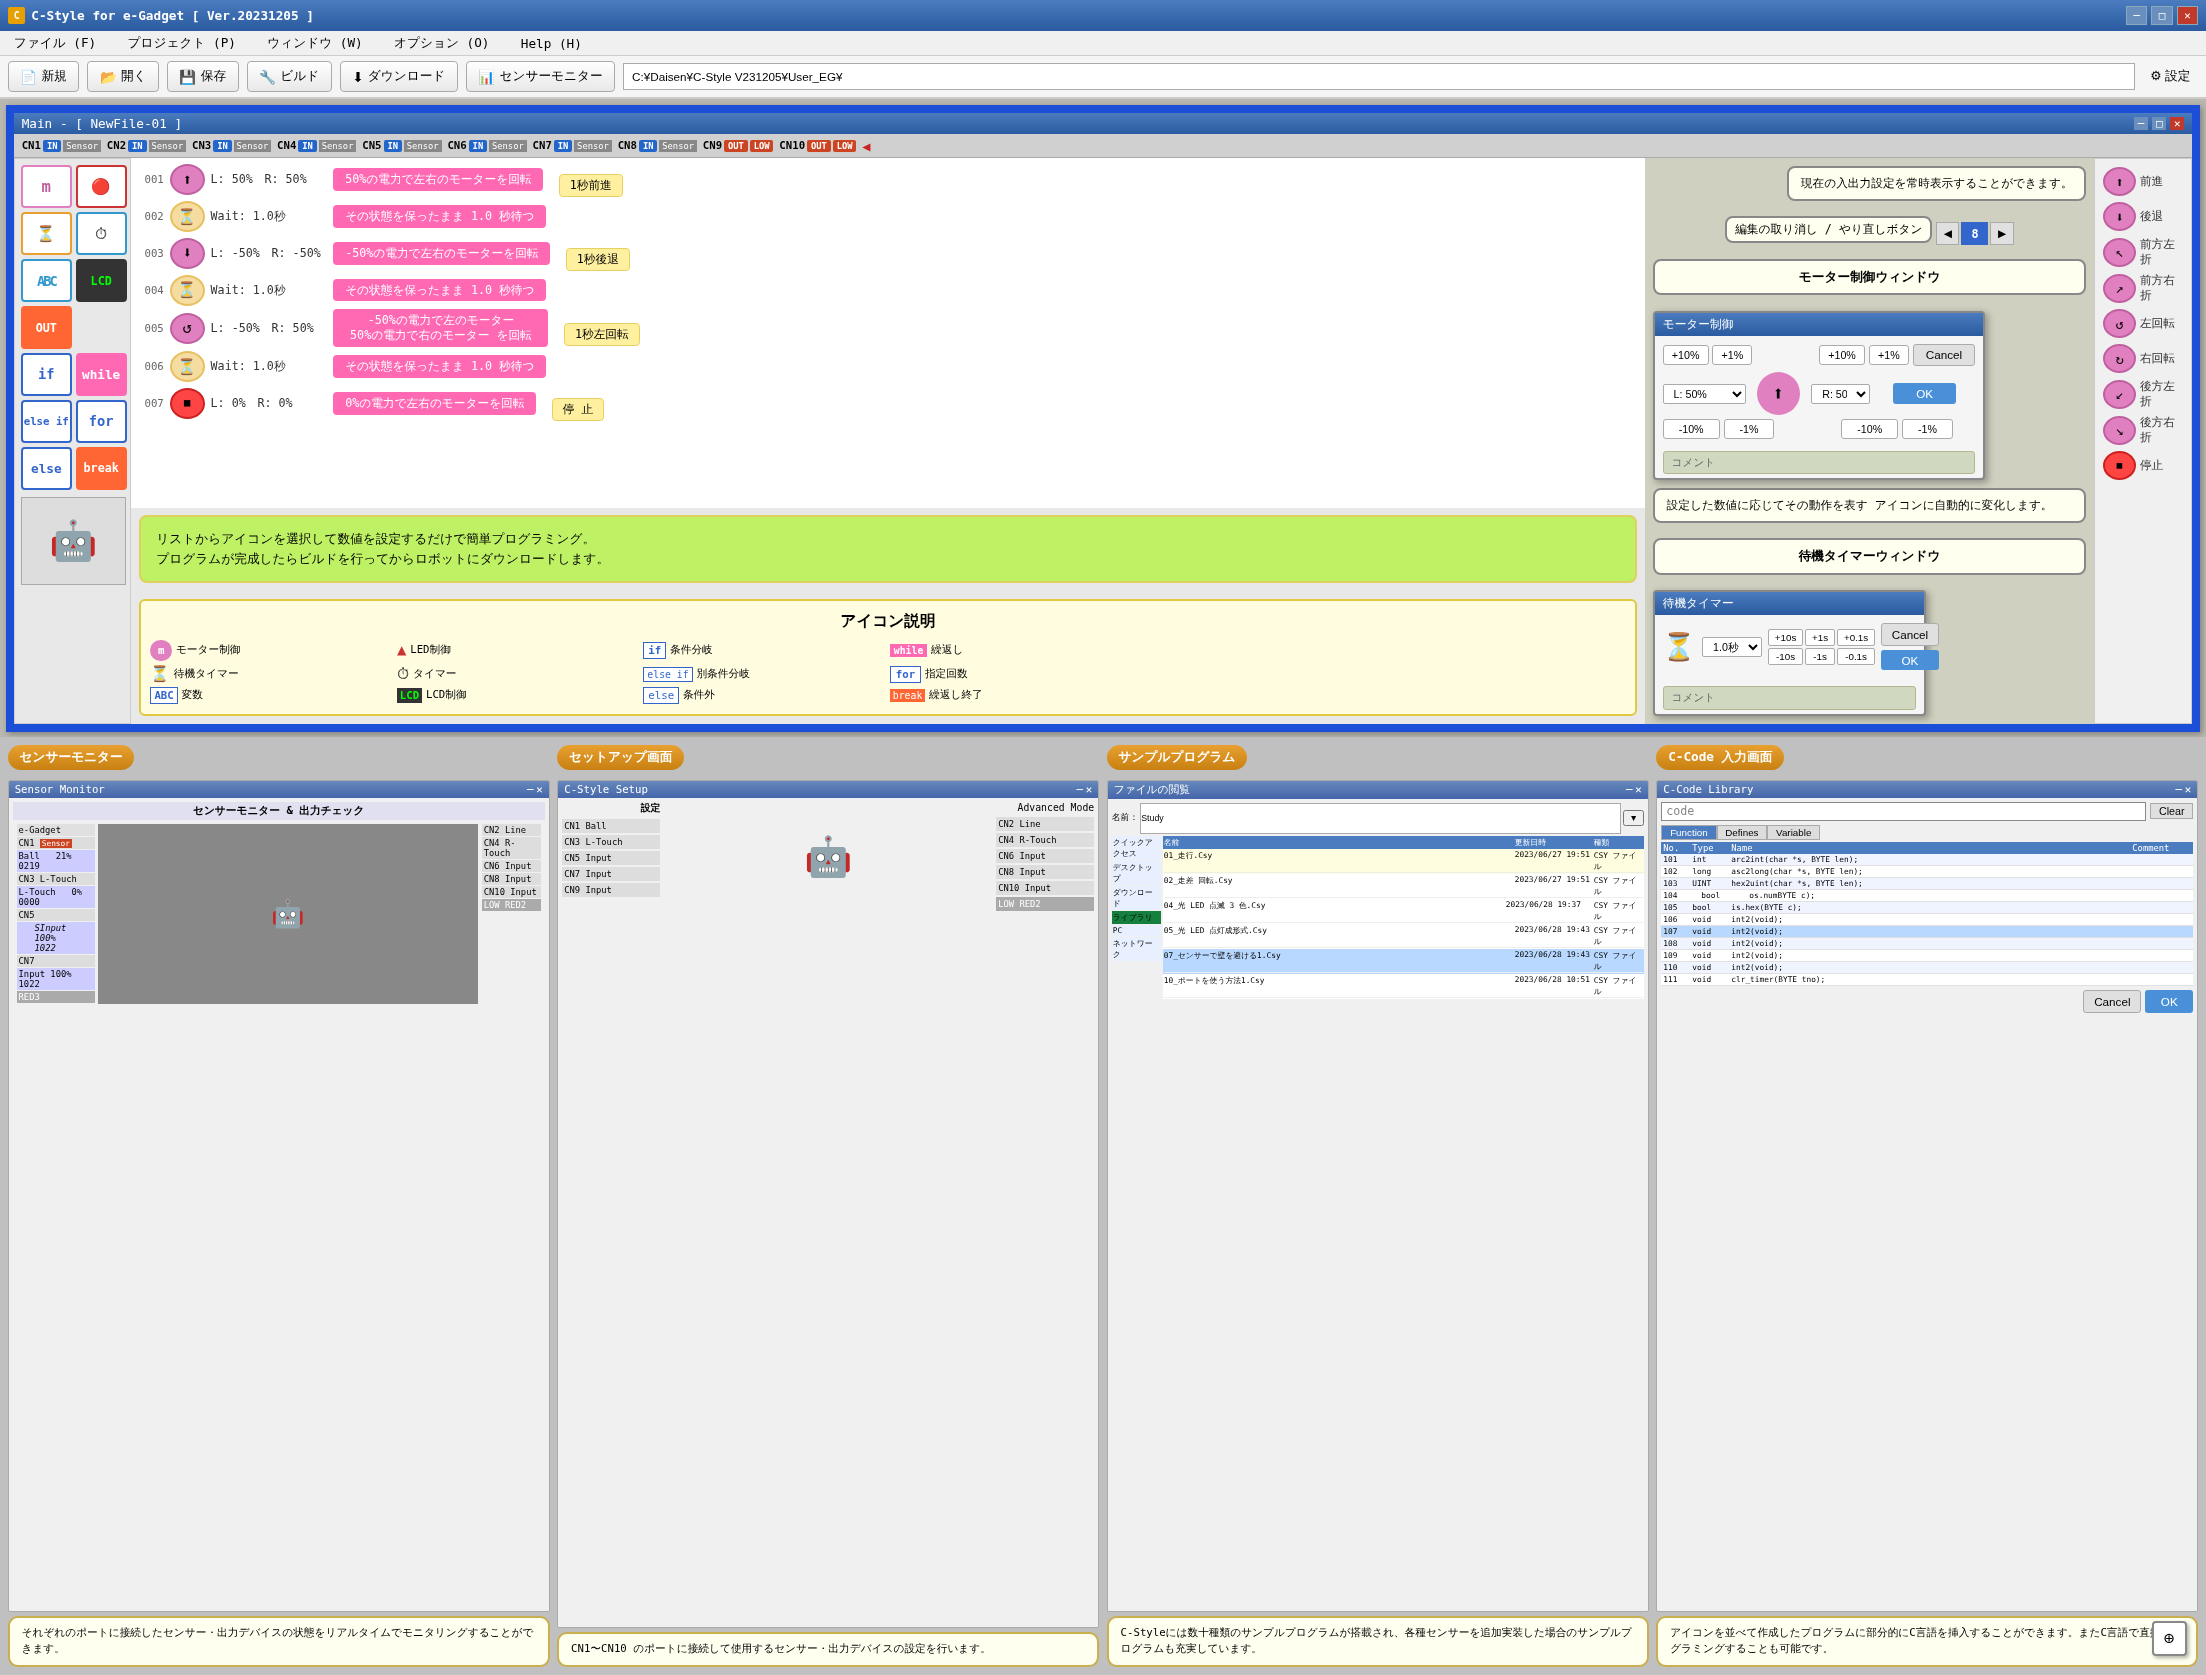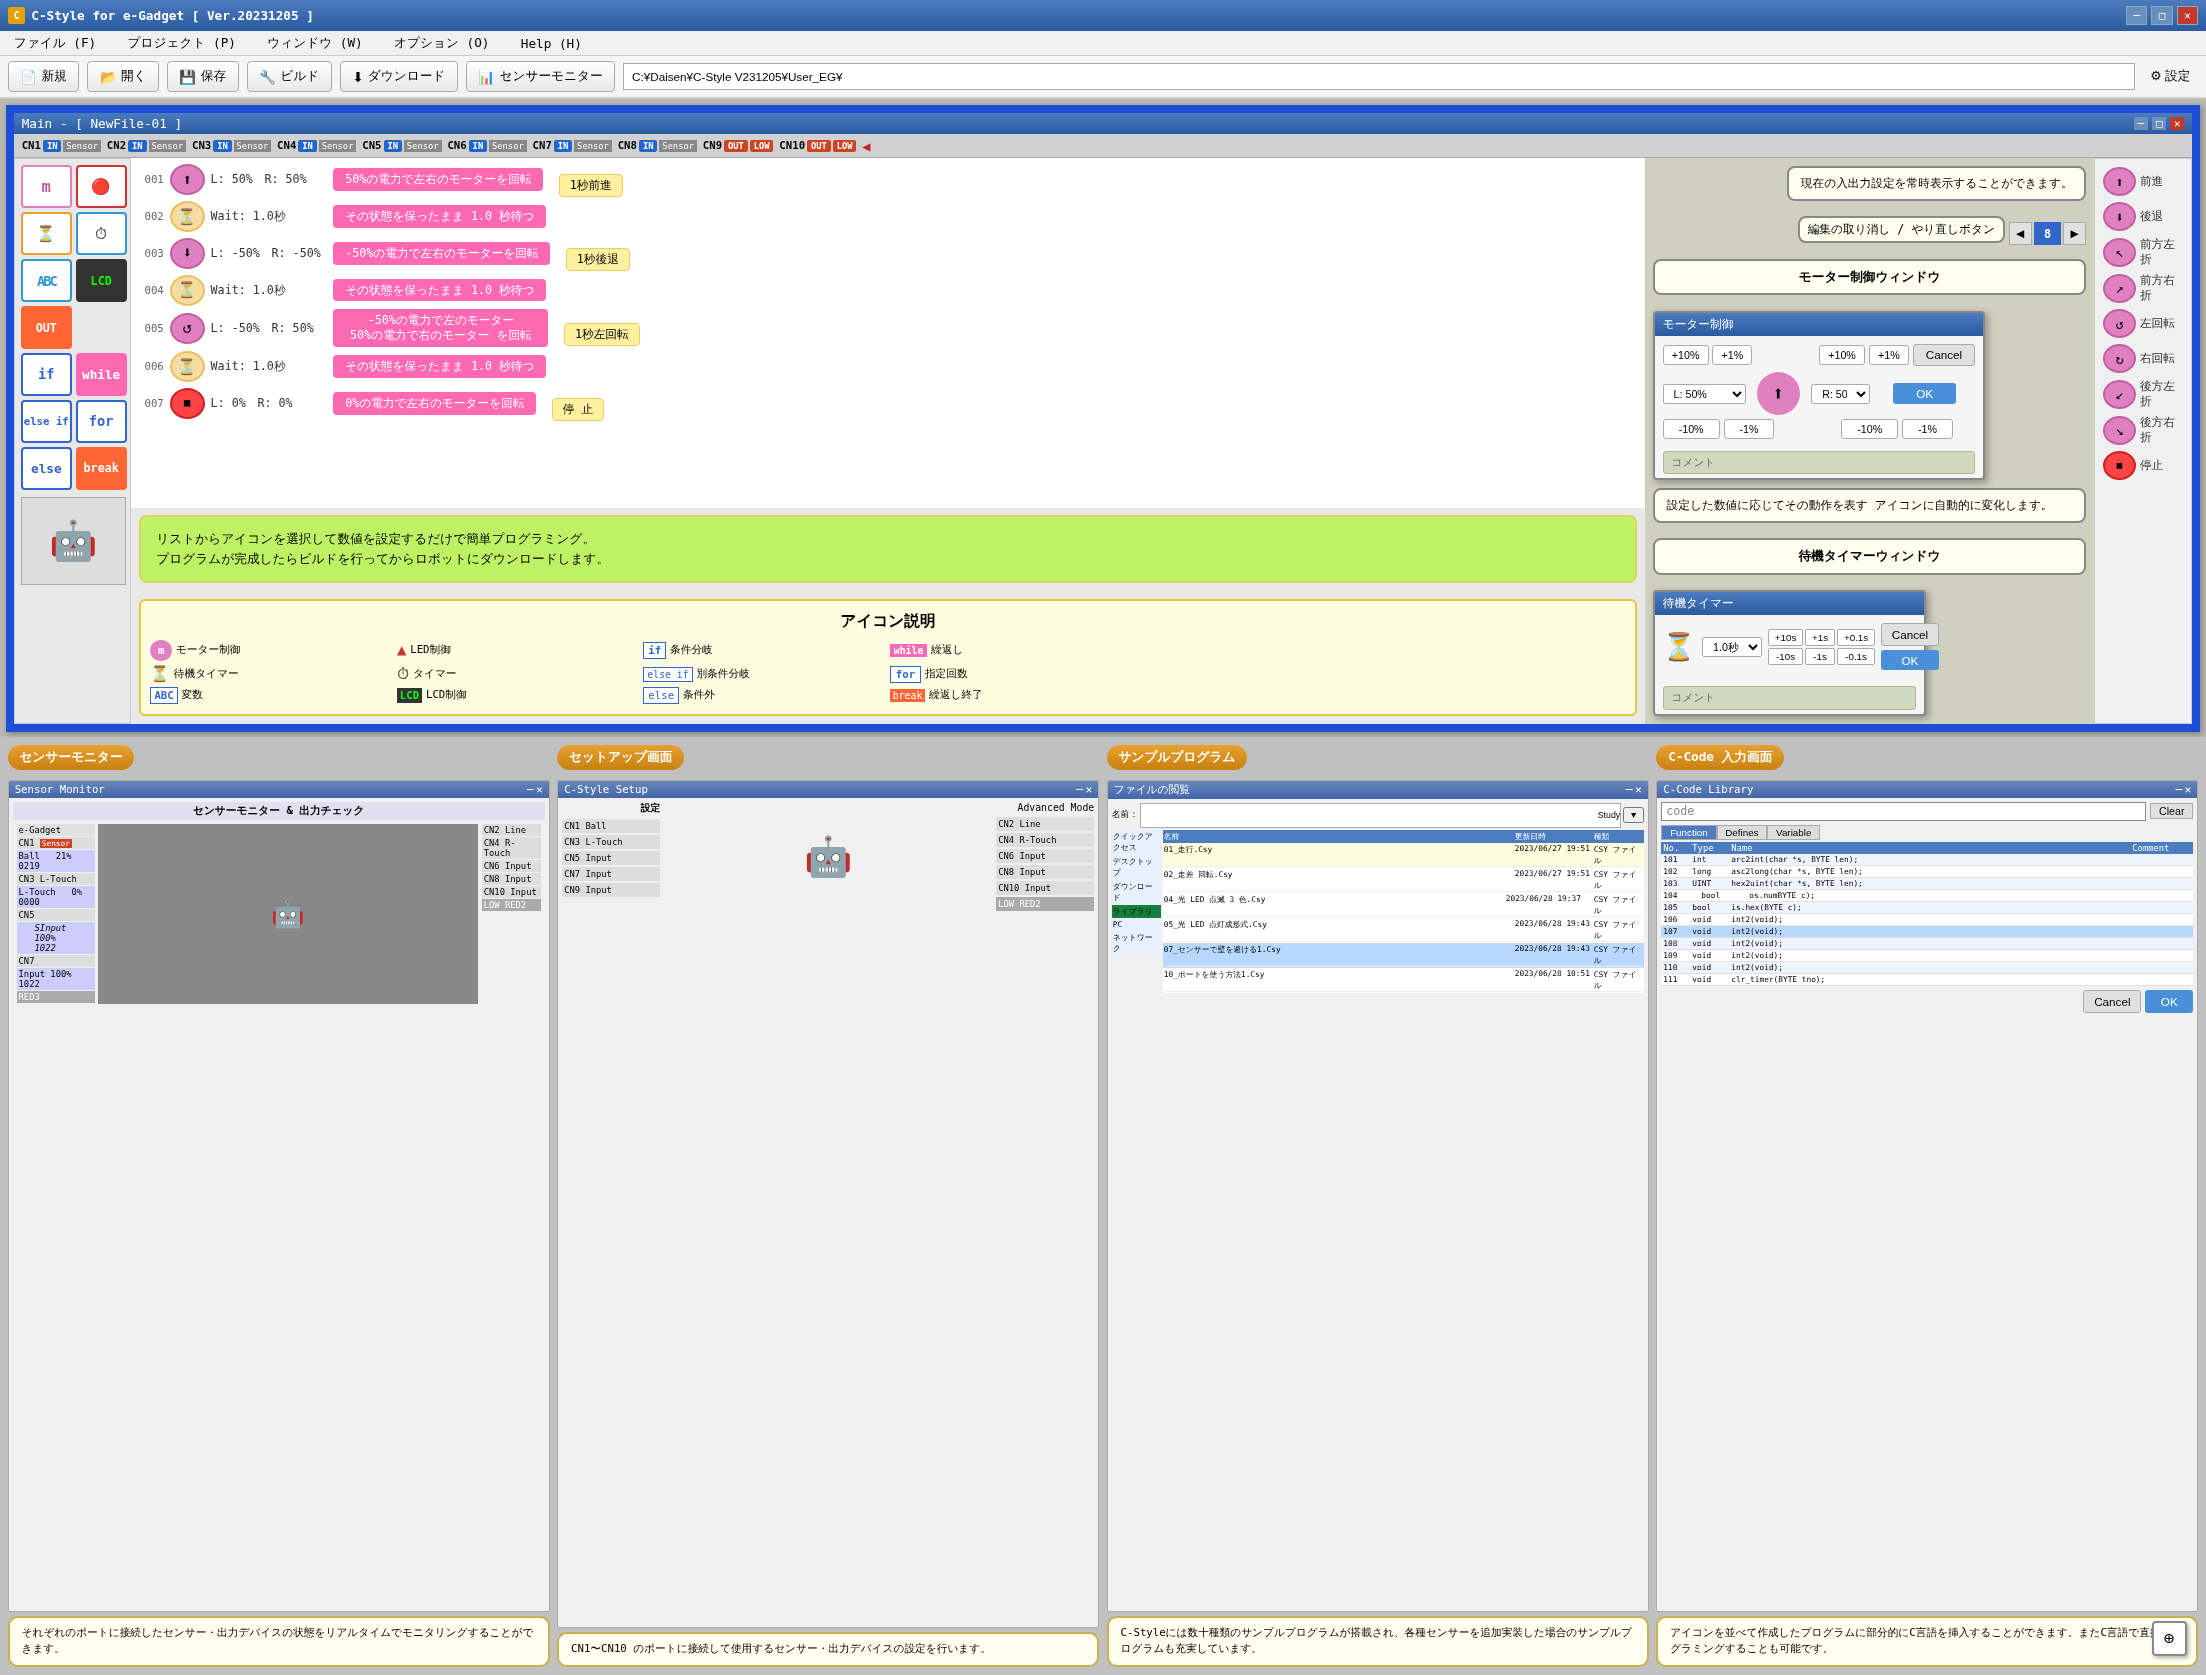--- a/index.html
+++ b/index.html
@@ -784,21 +784,21 @@
 
         <div style="width:449px; position:relative; background:#d0d0c0; padding:7.8px; display:flex; flex-direction:column; gap:7.8px; overflow:hidden;">
 
           <div style="display:flex; align-items:flex-start; gap:7.8px;">
             <div style="flex:1;"></div>
             <div class="ann-box">
               <span>現在の入出力設定を常時表示することができます。</span>
             </div>
           </div>
 
-          <div style="display:flex; justify-content:flex-end; align-items:center; gap:3.9px;">
+          <div style="display:flex; justify-content:center; align-items:center; gap:3.9px;">
             <div class="ann-box" style="padding:3.9px 7.8px;">
               <span>編集の取り消し / やり直しボタン</span>
             </div>
             <div style="display:flex;align-items:center;gap:2px;">
               <button style="background:#e0e0e0;border:1px solid #aaa;width:23.4px;height:23.4px;cursor:pointer;font-size:10.7px;">◀</button>
               <div style="background:#3366cc;color:white;width:27px;height:23.4px;display:flex;align-items:center;justify-content:center;font-size:11.7px;font-weight:bold;">8</div>
               <button style="background:#e0e0e0;border:1px solid #aaa;width:23.4px;height:23.4px;cursor:pointer;font-size:10.7px;">▶</button>
             </div>
           </div>
 
@@ -1034,21 +1034,21 @@
           <span>ファイルの閲覧</span>
           <div style="display:flex;gap:2.9px;">
             <span>─</span>
             <span>✕</span>
           </div>
         </div>
         <div class="sub-content">
 
           <div style="display:flex;align-items:center;gap:2px;margin-bottom:2px;">
             <span style="font-size:8.8px;">名前：</span>
-            <input style="flex: 1 1 0%; height: 25px; font-size: 8.8px; border: 1px solid rgb(170, 170, 170); text-align: right;" value="Study">
+            <input style="flex: 1 1 0%; height: 31px; font-size: 8.8px; border: 1px solid rgb(170, 170, 170);" value="Study">
             <button style="font-size:8.8px;padding:0 3.9px;height:15.6px;">▼</button>
           </div>
 
           <div style="display:flex;gap:2px;">
             <div style="width:49px;font-size:7.8px;">
               <div style="background:#e8f0ff;padding:1px;margin-bottom:1px;cursor:pointer;">クイックアクセス</div>
               <div style="background:#e8f0ff;padding:1px;margin-bottom:1px;cursor:pointer;">デスクトップ</div>
               <div style="background:#e8f0ff;padding:1px;margin-bottom:1px;cursor:pointer;">ダウンロード</div>
               <div style="background:#15803d;padding:1px;margin-bottom:1px;cursor:pointer;">ライブラリ</div>
               <div style="background:#e8f0ff;padding:1px;margin-bottom:1px;cursor:pointer;">PC</div>

